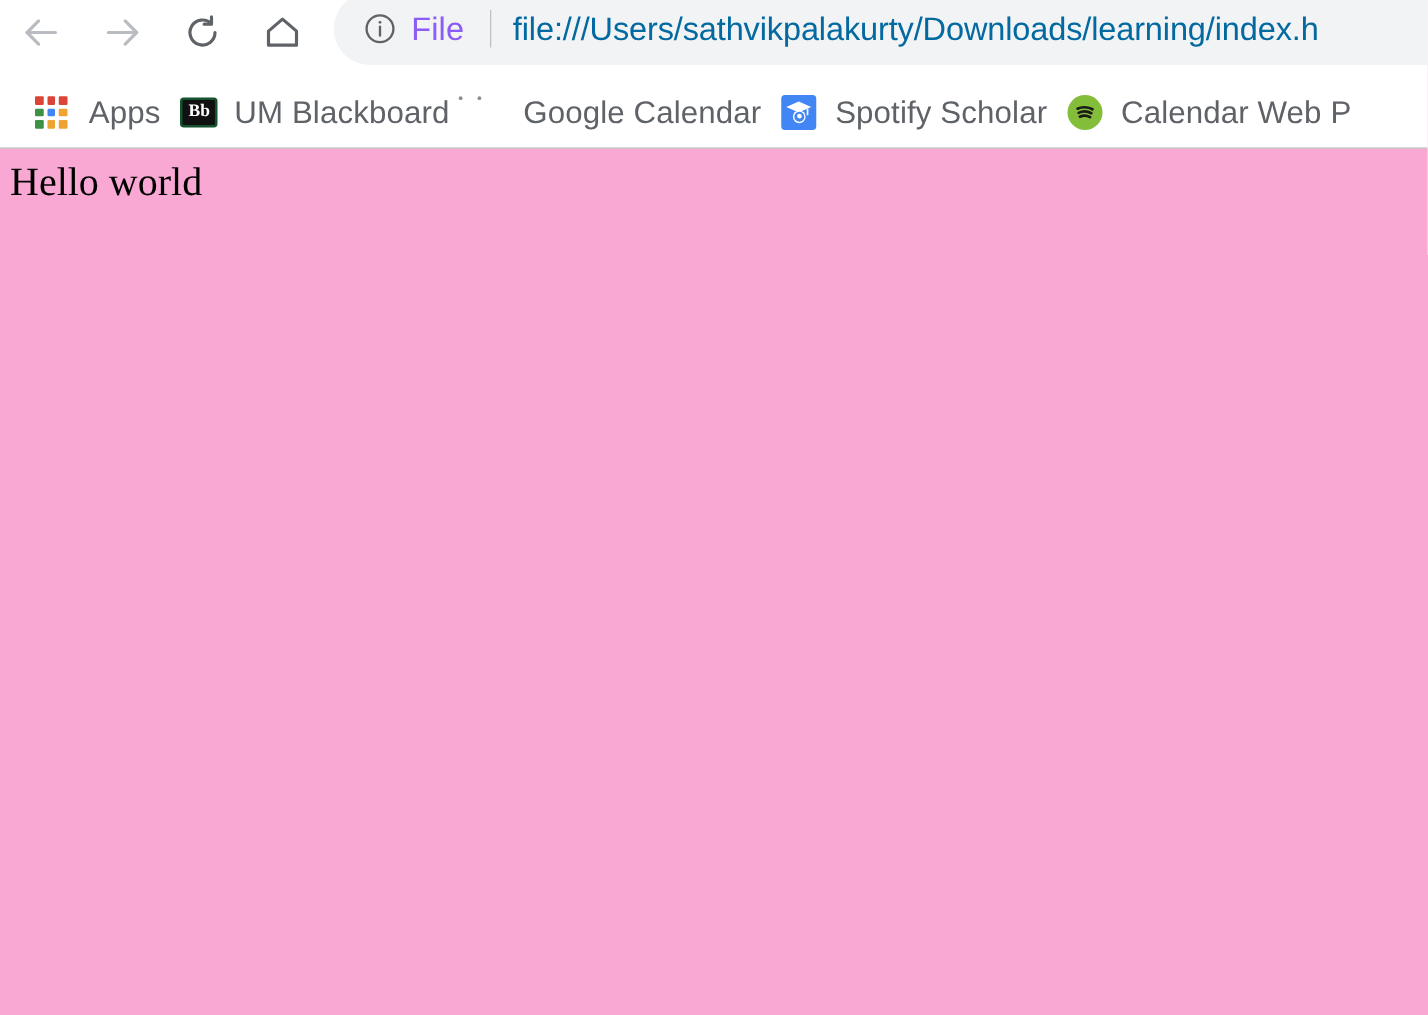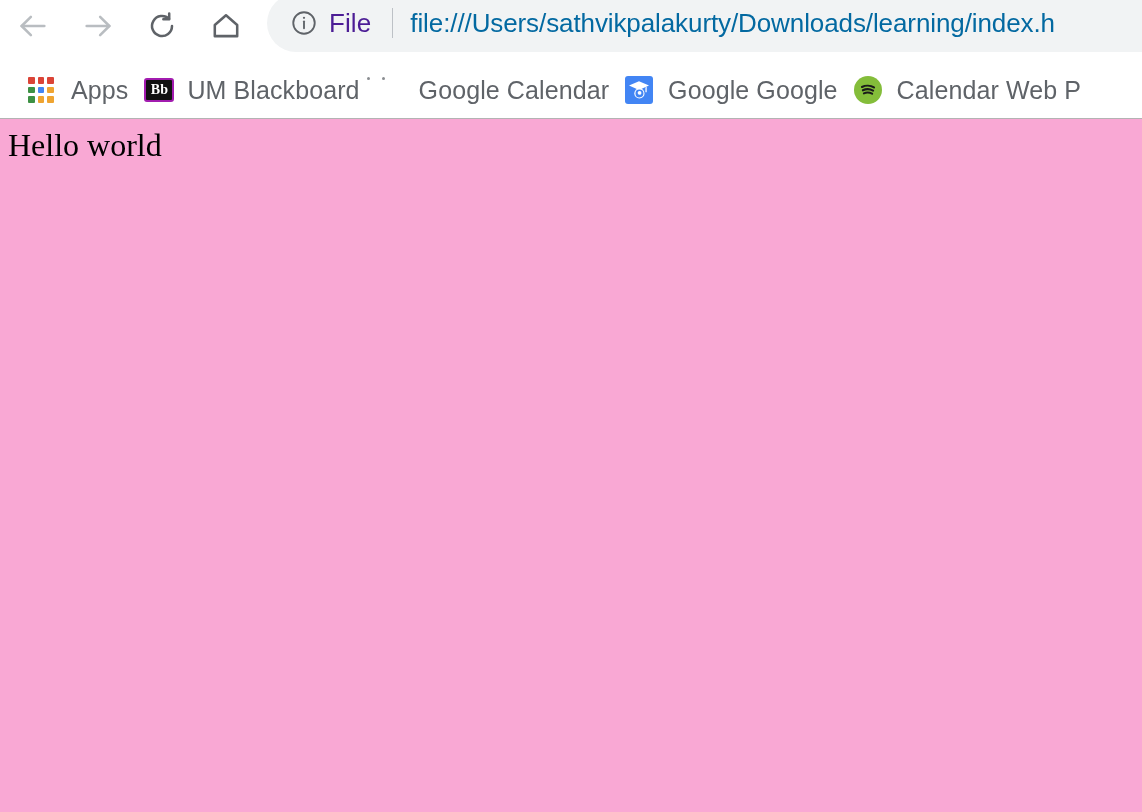--- a/index.html
+++ b/index.html
@@ -74,21 +74,21 @@
     height: 30px;
     display: flex;
     align-items: center;
     justify-content: center;
     margin-right: 10px;
     cursor: pointer;
   }
   .scheme-chip {
     flex: 0 0 auto;
     font-size: 26px;
-    color: #4c1d95;
+    color: #8b5cf6;
     letter-spacing: 0.1px;
     white-space: nowrap;
   }
   .chip-divider {
     flex: 0 0 auto;
     width: 1px;
     height: 30px;
     background: #bdc1c6;
     margin: 0 17px 0 21px;
   }
@@ -148,21 +148,21 @@
     margin-top: 2px;
   }
   .apps-grid i { display: block; border-radius: 1px; }
 
   
   .bb-icon {
     width: 30px;
     height: 24px;
     margin-top: 3px;
     background: #111111;
-    border: 2px solid #a21caf;
+    border: 2px solid #14532d;
     border-radius: 3px;
     box-sizing: border-box;
     display: flex;
     align-items: center;
     justify-content: center;
     color: #ffffff;
     font-family: "Liberation Serif", serif;
     font-weight: bold;
     font-size: 14px;
     line-height: 1;
@@ -367,21 +367,21 @@
         <span class="scholar-icon">
           <svg width="24" height="24" viewBox="0 0 24 24">
             <path d="M12 3.2 L22 7.6 L12 12 L2 7.6 Z" fill="#ffffff"></path>
             <path d="M18.4 9.4 L18.4 14.2 L19.7 14.2 L19.7 8.8 Z" fill="#ffffff"></path>
             <circle cx="12.4" cy="15.4" r="5.1" fill="#ffffff"></circle>
             <path d="M12.4 11.4 a4 4 0 1 0 0.1 8 a4 4 0 0 0 -0.1 -8 z
                      M12.6 13.0 a1.9 1.9 0 1 1 -0.1 3.8 a1.9 1.9 0 0 1 0.1 -3.8 z" fill="#4285f4"></path>
           </svg>
         </span>
       </span>
-      <span class="bookmark-label">Google Google</span>
+      <span class="bookmark-label">Spotify Scholar</span>
     </div>
 
     <div class="bookmark">
       <span class="bm-icon">
         <span class="spotify-icon">
           <svg width="24" height="24" viewBox="0 0 24 24" fill="none" stroke="#1a1a1a" stroke-width="2.1" stroke-linecap="round">
             <path d="M6.0 9.0 C9.4 7.2 14.6 7.4 18.0 9.4"></path>
             <path d="M6.9 12.3 C9.9 10.8 14.2 11.0 17.1 12.6"></path>
             <path d="M7.9 15.4 C10.3 14.2 13.7 14.4 16.1 15.7"></path>
           </svg>

